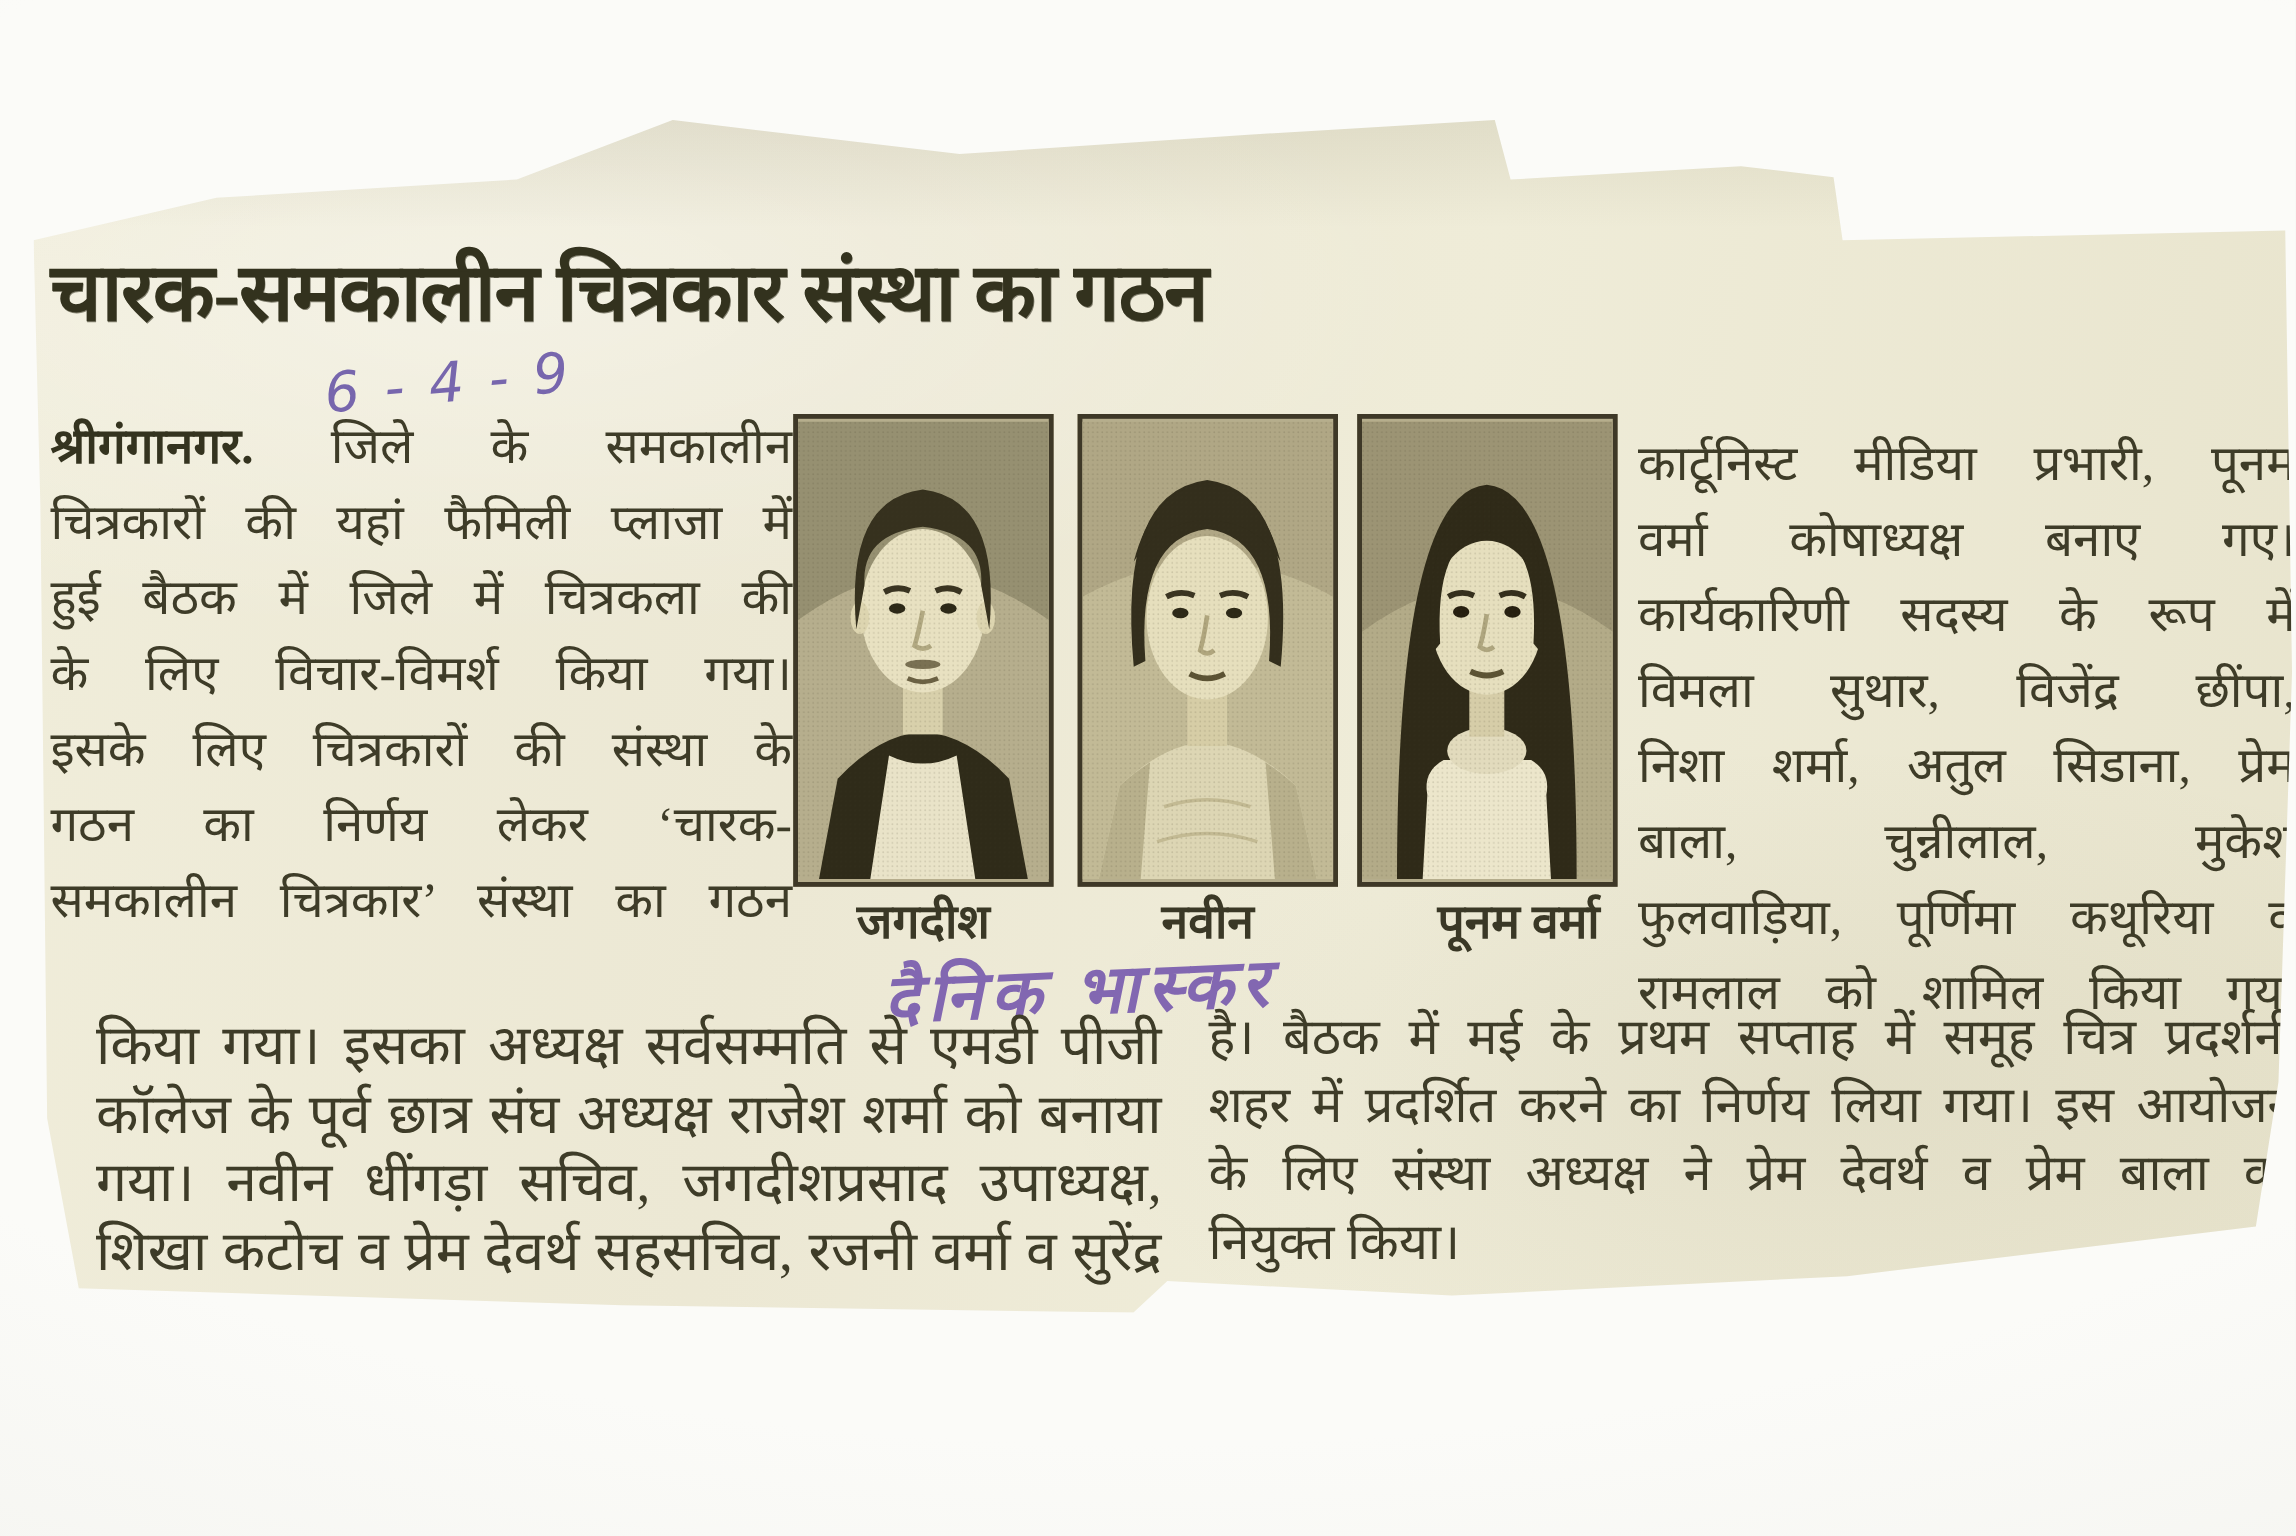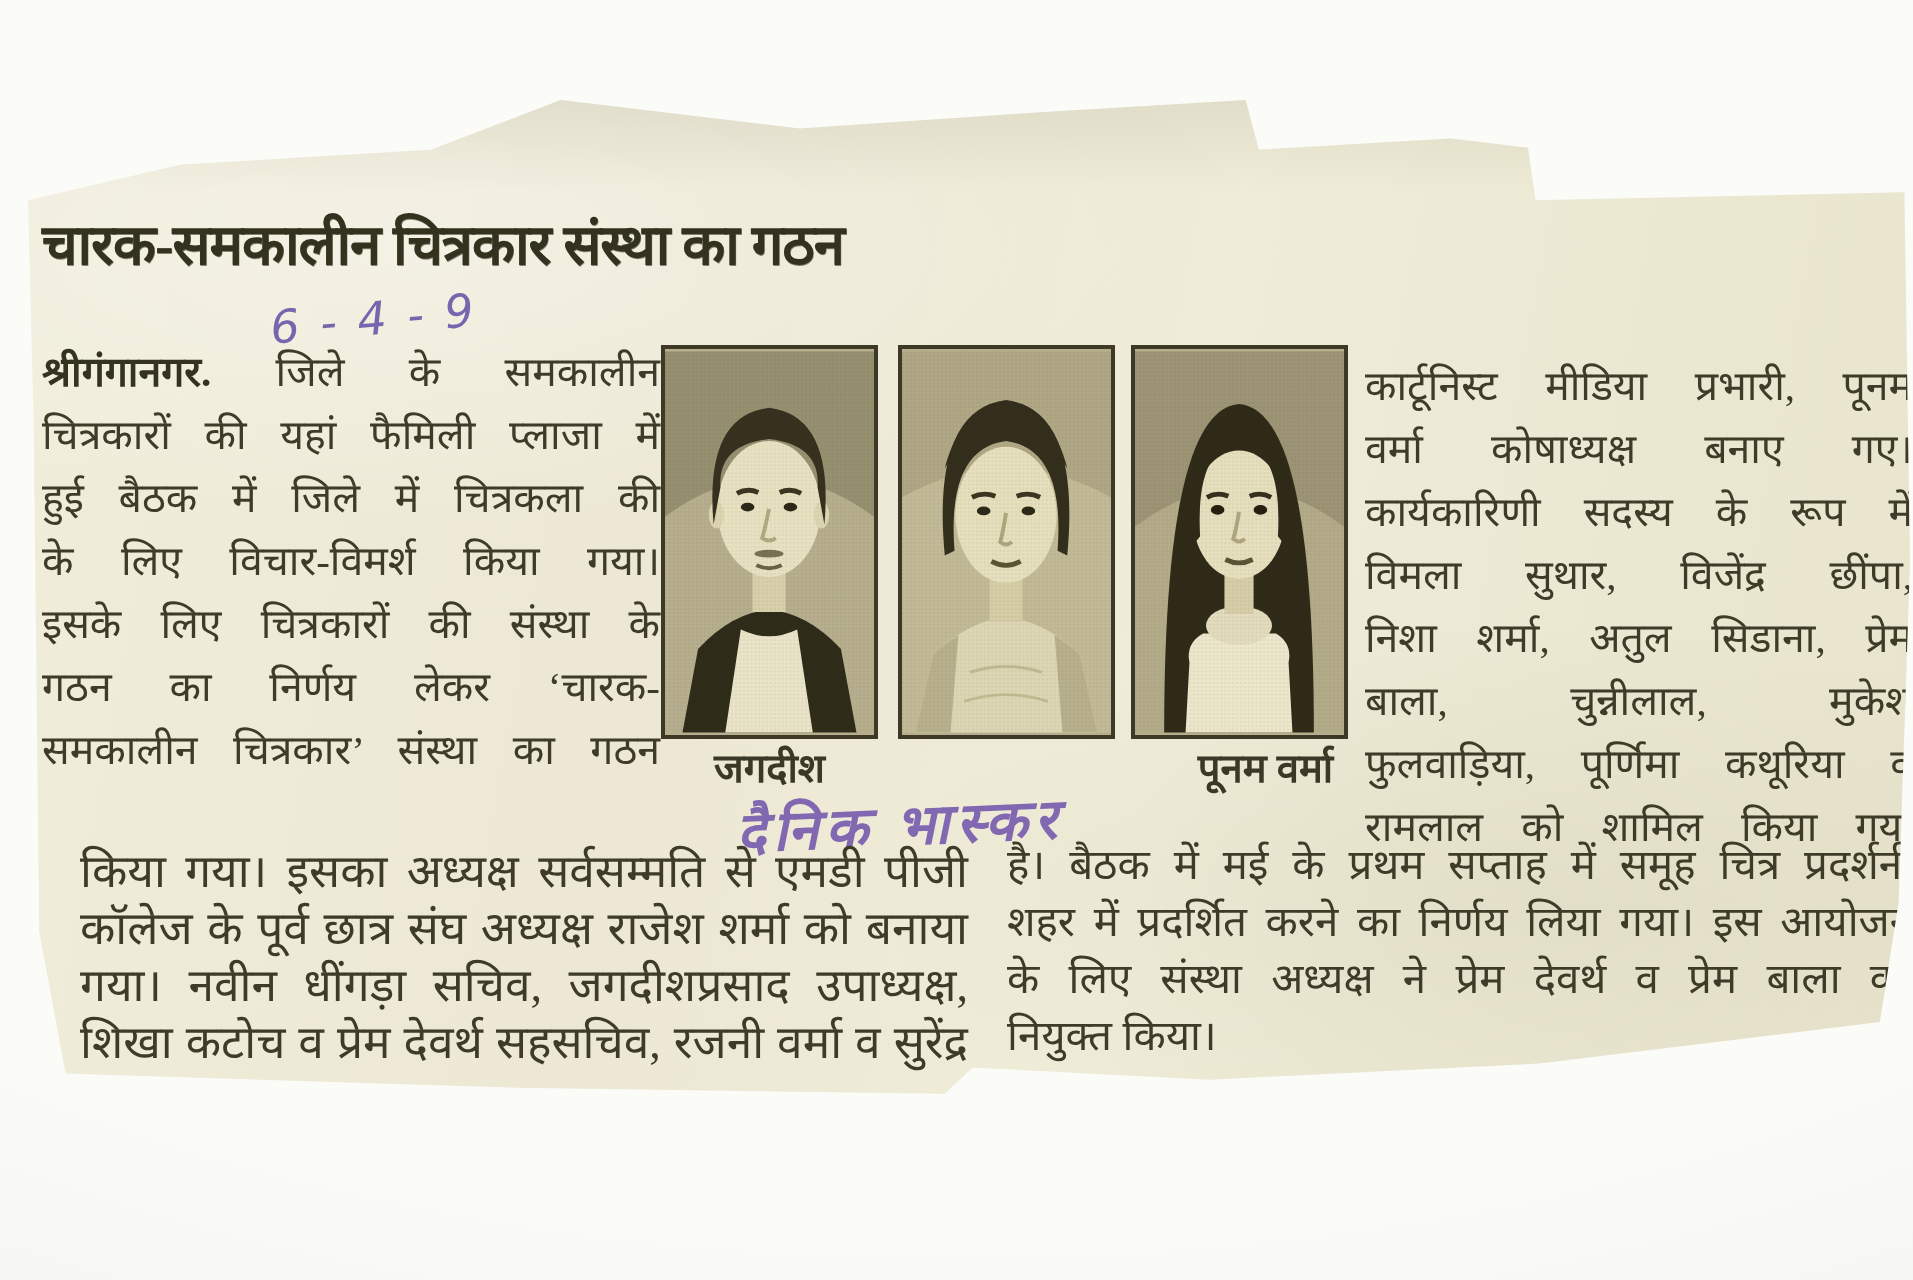--- a/index.html
+++ b/index.html
@@ -12,21 +12,21 @@
       radial-gradient(50% 40% at 80% 80%, rgba(120,110,70,0.08), rgba(120,110,70,0) 70%),
       linear-gradient(100deg,#f0edda 0%, #ece8d4 35%, #efecd8 60%, #e8e4cd 100%);
     clip-path:polygon(0% 10.4%,8.1% 6.9%,21.4% 5.4%,28.3% 0.5%,41% 3.3%,53.8% 1.7%,
       64.7% 0.5%,65.4% 5.4%,75.6% 4.3%,79.7% 5.2%,80.1% 10.4%,99.7% 9.6%,100% 46%,
       99.4% 79.7%,98.4% 91.6%,80.3% 95.7%,62.8% 97.3%,50.2% 96.1%,48.7% 98.7%,
       26.1% 98.1%,2% 96.7%,0.6% 82.7%,0.3% 32.2%);
     filter:drop-shadow(0 5px 9px rgba(60,55,35,0.22));}
   .top-shade{position:absolute;left:0;top:0;width:100%;height:95px;
     background:linear-gradient(180deg,rgba(90,85,55,0.10),rgba(90,85,55,0));}
   .headline{position:absolute;left:14px;top:96px;width:1475px;margin:0;
-    font-size:56px;line-height:108px;font-weight:800;color:#33321e;
+    font-size:67px;line-height:108px;font-weight:800;color:#33321e;
     white-space:nowrap;letter-spacing:-1px;
     text-shadow:0.5px 0.5px 0 rgba(40,38,20,0.55);}
   .hand-date{position:absolute;left:242px;top:196px;transform:rotate(-5deg);
     font-family:"DejaVu Sans",sans-serif;font-style:italic;
     font-size:46px;color:#6a58a8;letter-spacing:0.45em;opacity:0.9;}
   .hand-note{position:absolute;left:708px;top:690px;transform:rotate(-2.5deg);
     font-style:italic;font-weight:600;font-size:56px;color:#7456ad;
     letter-spacing:0.12em;opacity:0.88;white-space:nowrap;}
   .col{position:absolute;color:#3e3c28;}
   .bline{font-size:41px;line-height:63px;text-align:justify;text-align-last:justify;
@@ -147,20 +147,21 @@
         <path d="M118,149 Q129,144 140,150" stroke="#352f1d" stroke-width="5" fill="none"></path>
         <ellipse cx="85" cy="163" rx="7" ry="5" fill="#261f10"></ellipse>
         <ellipse cx="129" cy="163" rx="7" ry="5" fill="#261f10"></ellipse>
         <path d="M107,165 Q104,184 101,193 Q107,198 113,193" stroke="#afa67f" stroke-width="4" fill="none"></path>
         <path d="M93,214 Q107,221 121,214" stroke="#5c5334" stroke-width="5" fill="none"></path>
         <rect width="215" height="392" fill="url(#dt3)"></rect>
       </svg>
     </figure>
 
     <div class="caption cap1">जगदीश</div>
+    <div class="caption cap2">नवीन</div>
     <div class="caption cap3">पूनम वर्मा</div>
 
     <div class="hand-note">दैनिक भास्कर</div>
 
     <div class="col right-col">
       <div class="bline">कार्टूनिस्ट मीडिया प्रभारी, पूनम</div>
       <div class="bline">वर्मा कोषाध्यक्ष बनाए गए।</div>
       <div class="bline">कार्यकारिणी सदस्य के रूप में</div>
       <div class="bline">विमला सुथार, विजेंद्र छींपा,</div>
       <div class="bline">निशा शर्मा, अतुल सिडाना, प्रेम</div>

